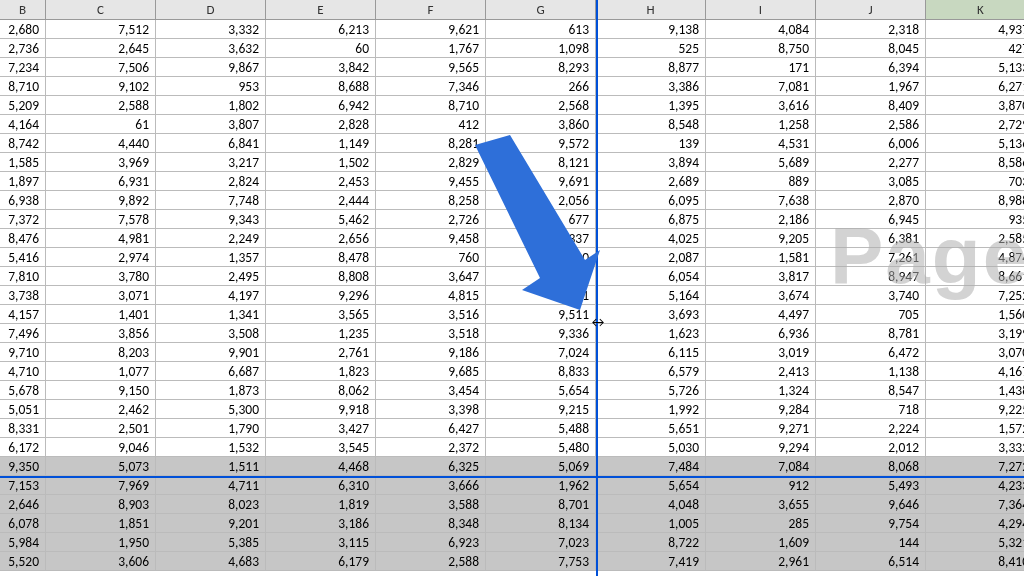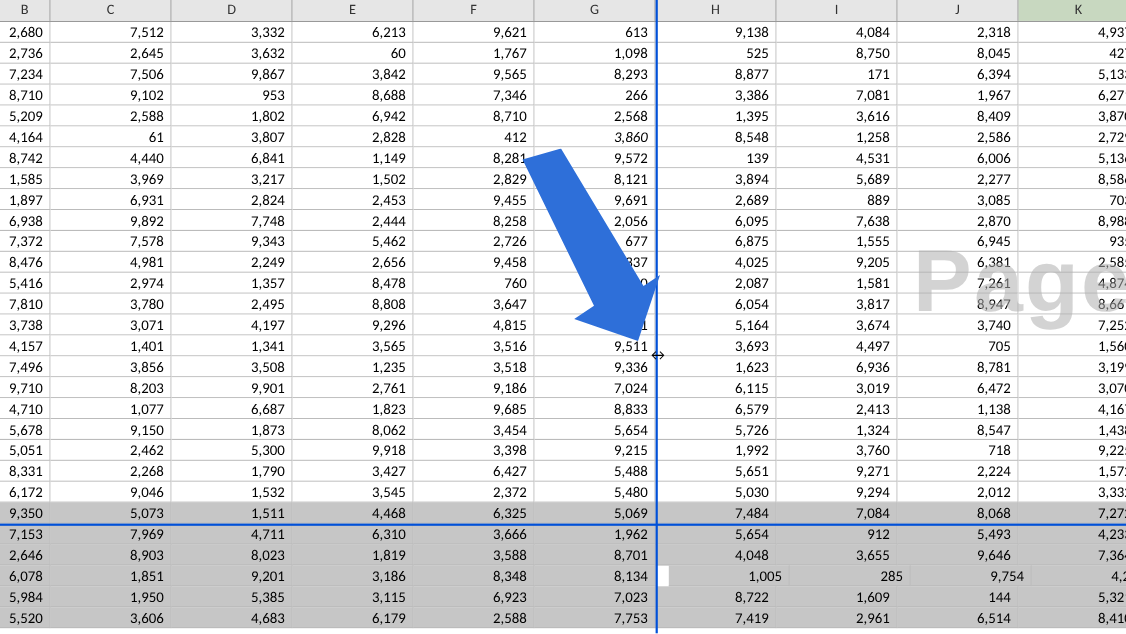--- a/index.html
+++ b/index.html
@@ -180,21 +180,21 @@
         <div class="cell" style="width: 110px;">3,616</div>
         <div class="cell" style="width: 110px;">8,409</div>
         <div class="cell" style="width: 110px;">3,870</div>
       </div>
       <div class="data-row">
         <div class="cell" style="width: 46px;">4,164</div>
         <div class="cell" style="width: 110px;">61</div>
         <div class="cell" style="width: 110px;">3,807</div>
         <div class="cell" style="width: 110px;">2,828</div>
         <div class="cell" style="width: 110px;">412</div>
-        <div class="cell" style="width: 110px; font-style: italic;">3,860</div>
+        <div class="cell" style="width: 110px;">3,860</div>
         <div class="cell" style="width: 110px;">8,548</div>
         <div class="cell" style="width: 110px;">1,258</div>
         <div class="cell" style="width: 110px;">2,586</div>
         <div class="cell" style="width: 110px;">2,729</div>
       </div>
       <div class="data-row">
         <div class="cell" style="width: 46px;">8,742</div>
         <div class="cell" style="width: 110px;">4,440</div>
         <div class="cell" style="width: 110px;">6,841</div>
         <div class="cell" style="width: 110px;">1,149</div>
@@ -242,21 +242,21 @@
         <div class="cell" style="width: 110px;">8,988</div>
       </div>
       <div class="data-row">
         <div class="cell" style="width: 46px;">7,372</div>
         <div class="cell" style="width: 110px;">7,578</div>
         <div class="cell" style="width: 110px;">9,343</div>
         <div class="cell" style="width: 110px;">5,462</div>
         <div class="cell" style="width: 110px;">2,726</div>
         <div class="cell" style="width: 110px;">677</div>
         <div class="cell" style="width: 110px;">6,875</div>
-        <div class="cell" style="width: 110px;">1,555</div>
+        <div class="cell" style="width: 110px;">2,186</div>
         <div class="cell" style="width: 110px;">6,945</div>
         <div class="cell" style="width: 110px;">935</div>
       </div>
       <div class="data-row">
         <div class="cell" style="width: 46px;">8,476</div>
         <div class="cell" style="width: 110px;">4,981</div>
         <div class="cell" style="width: 110px;">2,249</div>
         <div class="cell" style="width: 110px;">2,656</div>
         <div class="cell" style="width: 110px;">9,458</div>
         <div class="cell" style="width: 110px;">8,337</div>
@@ -362,27 +362,27 @@
         <div class="cell" style="width: 110px;">1,438</div>
       </div>
       <div class="data-row">
         <div class="cell" style="width: 46px;">5,051</div>
         <div class="cell" style="width: 110px;">2,462</div>
         <div class="cell" style="width: 110px;">5,300</div>
         <div class="cell" style="width: 110px;">9,918</div>
         <div class="cell" style="width: 110px;">3,398</div>
         <div class="cell" style="width: 110px;">9,215</div>
         <div class="cell" style="width: 110px;">1,992</div>
-        <div class="cell" style="width: 110px;">3,760</div>
+        <div class="cell" style="width: 110px;">9,284</div>
         <div class="cell" style="width: 110px;">718</div>
         <div class="cell" style="width: 110px;">9,225</div>
       </div>
       <div class="data-row">
         <div class="cell" style="width: 46px;">8,331</div>
-        <div class="cell" style="width: 110px;">2,268</div>
+        <div class="cell" style="width: 110px;">2,501</div>
         <div class="cell" style="width: 110px;">1,790</div>
         <div class="cell" style="width: 110px;">3,427</div>
         <div class="cell" style="width: 110px;">6,427</div>
         <div class="cell" style="width: 110px;">5,488</div>
         <div class="cell" style="width: 110px;">5,651</div>
         <div class="cell" style="width: 110px;">9,271</div>
         <div class="cell" style="width: 110px;">2,224</div>
         <div class="cell" style="width: 110px;">1,572</div>
       </div>
       <div class="data-row">
@@ -433,21 +433,21 @@
         <div class="cell" style="width: 110px;">9,646</div>
         <div class="cell" style="width: 110px;">7,364</div>
       </div>
       <div class="data-row below-break">
         <div class="cell" style="width: 46px;">6,078</div>
         <div class="cell" style="width: 110px;">1,851</div>
         <div class="cell" style="width: 110px;">9,201</div>
         <div class="cell" style="width: 110px;">3,186</div>
         <div class="cell" style="width: 110px;">8,348</div>
         <div class="cell" style="width: 110px;">8,134</div>
-        <div class="cell" style="width: 110px; margin-left: 12px;">1,005</div>
+        <div class="cell" style="width: 110px;">1,005</div>
         <div class="cell" style="width: 110px;">285</div>
         <div class="cell" style="width: 110px;">9,754</div>
         <div class="cell" style="width: 110px;">4,294</div>
       </div>
       <div class="data-row below-break">
         <div class="cell" style="width: 46px;">5,984</div>
         <div class="cell" style="width: 110px;">1,950</div>
         <div class="cell" style="width: 110px;">5,385</div>
         <div class="cell" style="width: 110px;">3,115</div>
         <div class="cell" style="width: 110px;">6,923</div>

